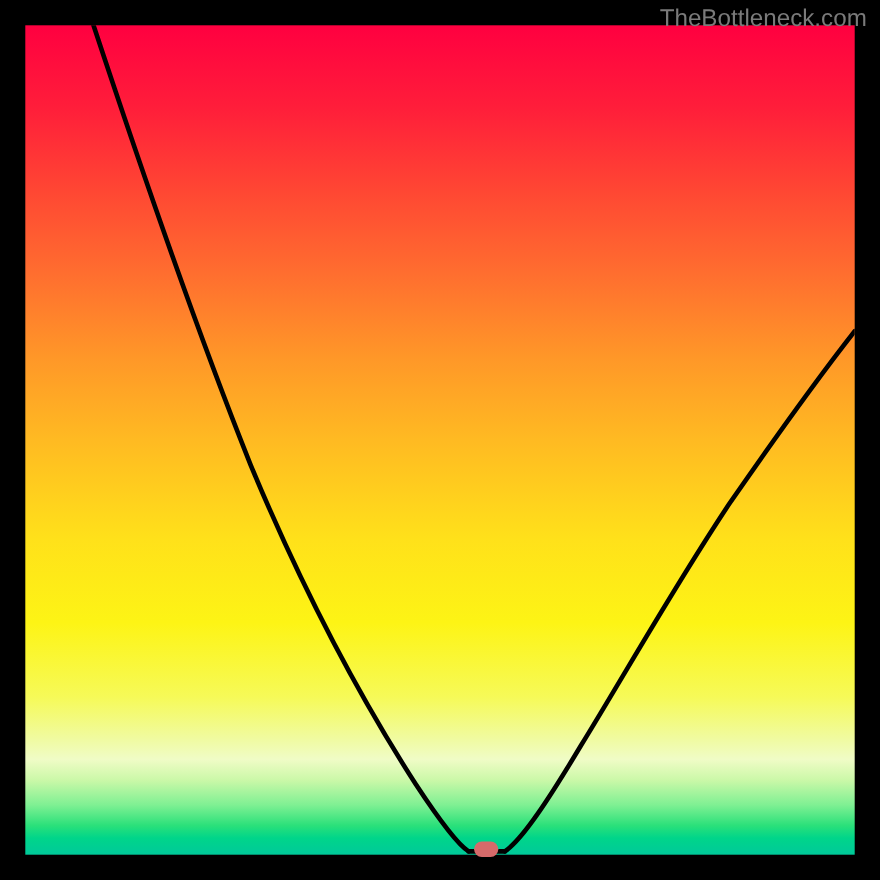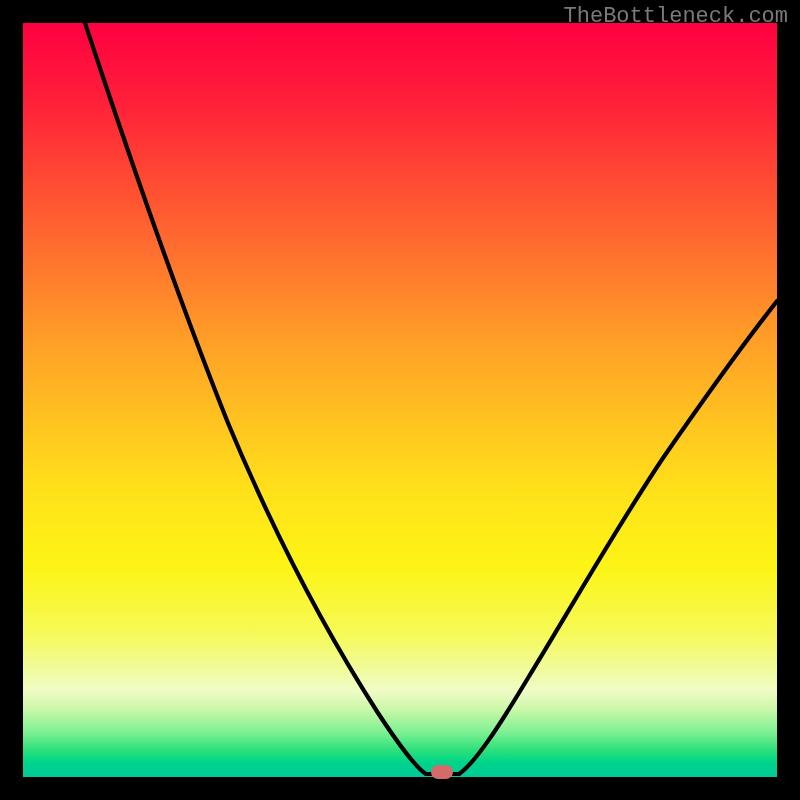--- a/index.html
+++ b/index.html
@@ -9,21 +9,20 @@
     height: 800px;
     background: #000;
     overflow: hidden;
     font-family: Arial, Helvetica, sans-serif;
   }
   .frame {
     position: relative;
     width: 800px;
     height: 800px;
     background: #000;
-    font-family: Liberation Mono, monospace;
   }
   .plot-area {
     position: absolute;
     left: 23px;
     top: 23px;
     width: 754px;
     height: 754px;
     background: linear-gradient(
       to bottom,
       #ff0040 0%,

